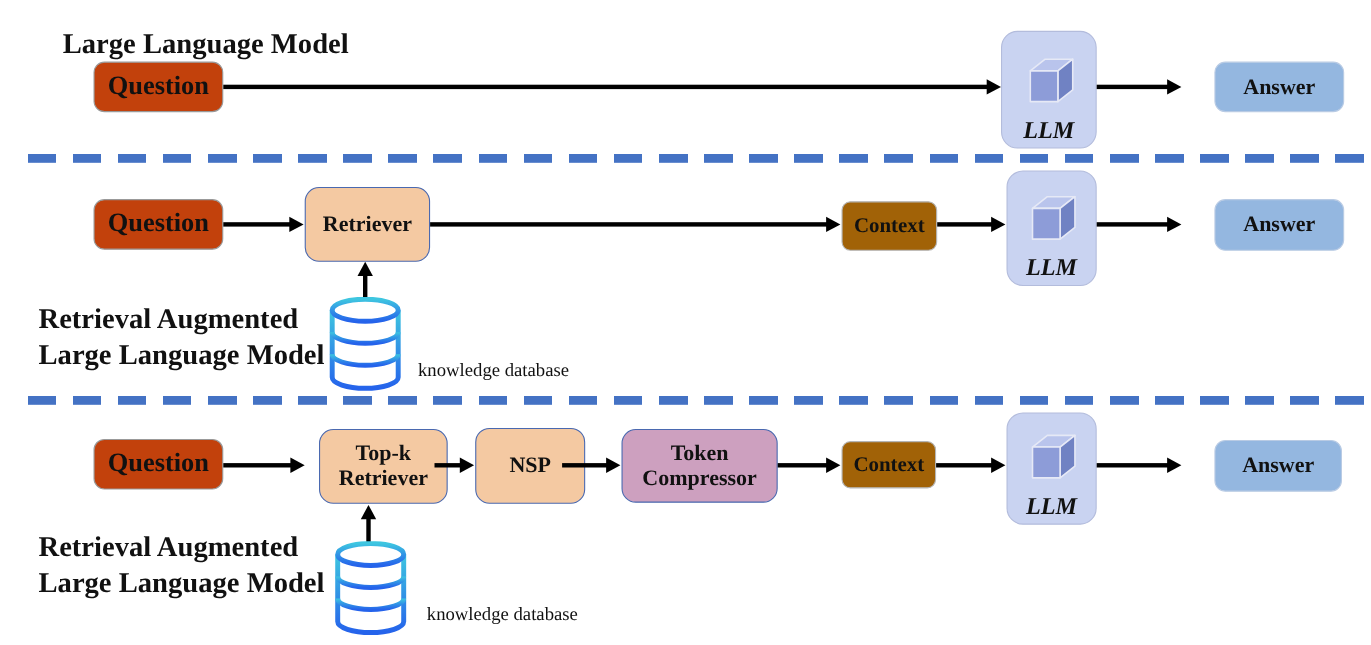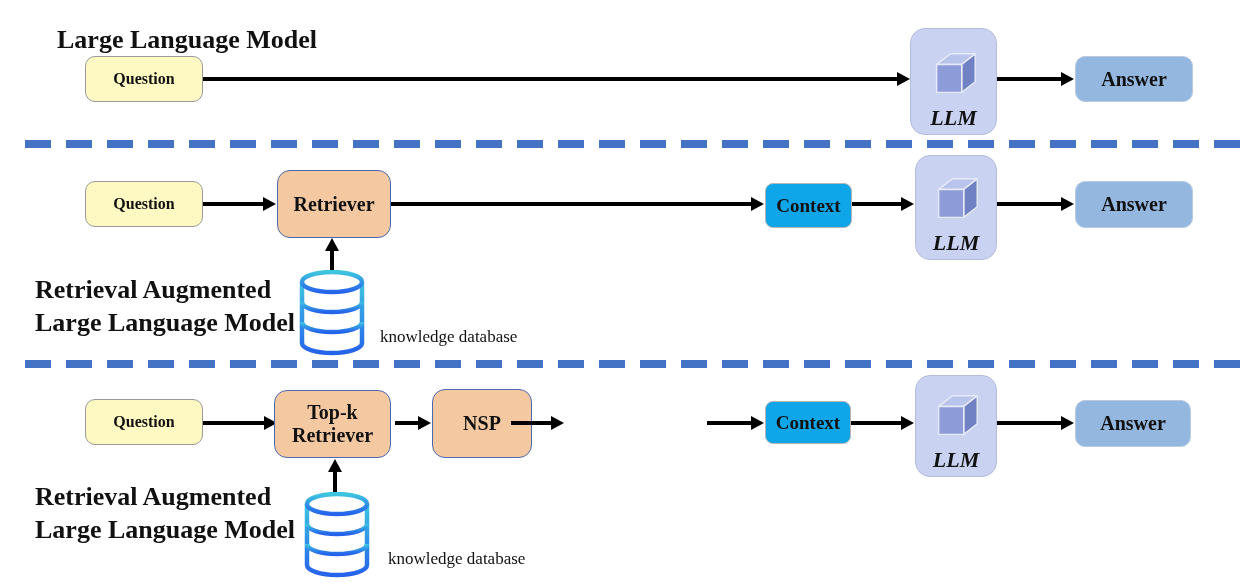--- a/index.html
+++ b/index.html
@@ -7,24 +7,24 @@
     position:relative;width:1246px;height:586px;overflow:hidden;
     font-family:"Liberation Serif","DejaVu Serif",serif;font-weight:bold;color:#111;
     background:#ffffff;
   }
   .abs{position:absolute;}
   .section-title{font-size:26px;line-height:33px;font-weight:bold;white-space:nowrap;margin-top:11px;}
   .node{
     position:absolute;display:flex;align-items:center;justify-content:center;
     text-align:center;font-weight:bold;box-sizing:border-box;line-height:1.15;
   }
-  .q   {background:#fef9c3;border:1.5px solid #999;border-radius:10px;font-size:16px;}
-  .ans {background:#94b7e0;border:1.5px solid #b9cbe4;border-radius:10px;font-size:20px;}
+  .q   {background:#c2410c;border:1.5px solid #999;border-radius:10px;font-size:24px;}
+  .ans {background:#94b7e0;border:1.5px solid #b9cbe4;border-radius:10px;font-size:20px;margin-left:29px;}
   .ret {background:#f4c9a2;border:1.5px solid #4a69b0;border-radius:13px;font-size:20px;}
-  .ctx {background:#0ea5e9;border:1.5px solid #b5b5b5;border-radius:8px;font-size:19px;}
+  .ctx {background:#a16207;border:1.5px solid #b5b5b5;border-radius:8px;font-size:19px;}
   .tc  {background:#cda0bf;border:1.5px solid #4a69b0;border-radius:13px;font-size:20px;}
   .llm {
     background:#c9d3f1;border:1.5px solid #b3bcdc;border-radius:15px;
     display:flex;flex-direction:column;align-items:center;justify-content:flex-end;
     padding-bottom:4px;font-size:22px;font-style:italic;
   }
   .llm svg{margin-bottom:2px;}
   .divider{
     position:absolute;height:8px;left:25px;width:1221px;
     background:repeating-linear-gradient(90deg,#4472c4 0 26px,transparent 26px 41px);
@@ -118,31 +118,35 @@
 
   <div class="abs section-title" style="left:35px;top:469px;">
     <div>Retrieval Augmented</div>
     <div>Large Language Model</div>
   </div>
 
   <div class="node q" style="left:85px;top:399px;width:118px;height:46px;">Question</div>
 
   <div class="arrow-h" style="left:203px;top:421px;width:62px;"></div>
 
-  <div class="node ret" style="left:274px;top:390px;width:117px;height:68px;flex-direction:column;">
+  <div class="node ret" style="left:290px;top:390px;width:117px;height:68px;flex-direction:column;">
     <div>Top-k</div>
     <div>Retriever</div>
   </div>
 
   <div class="arrow-h" style="left:395px;top:421px;width:24px;"></div>
 
   <div class="node ret" style="left:432px;top:389px;width:100px;height:69px;">NSP</div>
 
   <div class="arrow-h" style="left:511px;top:421px;width:41px;"></div>
 
+  <div class="node tc" style="left:565px;top:390px;width:142px;height:67px;flex-direction:column;">
+    <div>Token</div>
+    <div>Compressor</div>
+  </div>
 
   <div class="arrow-h" style="left:707px;top:421px;width:45px;"></div>
 
   <div class="node ctx" style="left:765px;top:401px;width:86px;height:43px;">Context</div>
 
   <div class="arrow-h" style="left:851px;top:421px;width:51px;"></div>
 
   <div class="node llm" style="left:915px;top:375px;width:82px;height:102px;">
     <svg width="58" height="54" viewBox="0 0 60 56">
       <polygon points="12,16 26,5 52,5 38,16" fill="#b9c4ec" stroke="#e6e9f6" stroke-width="1.5" stroke-linejoin="round"></polygon>

